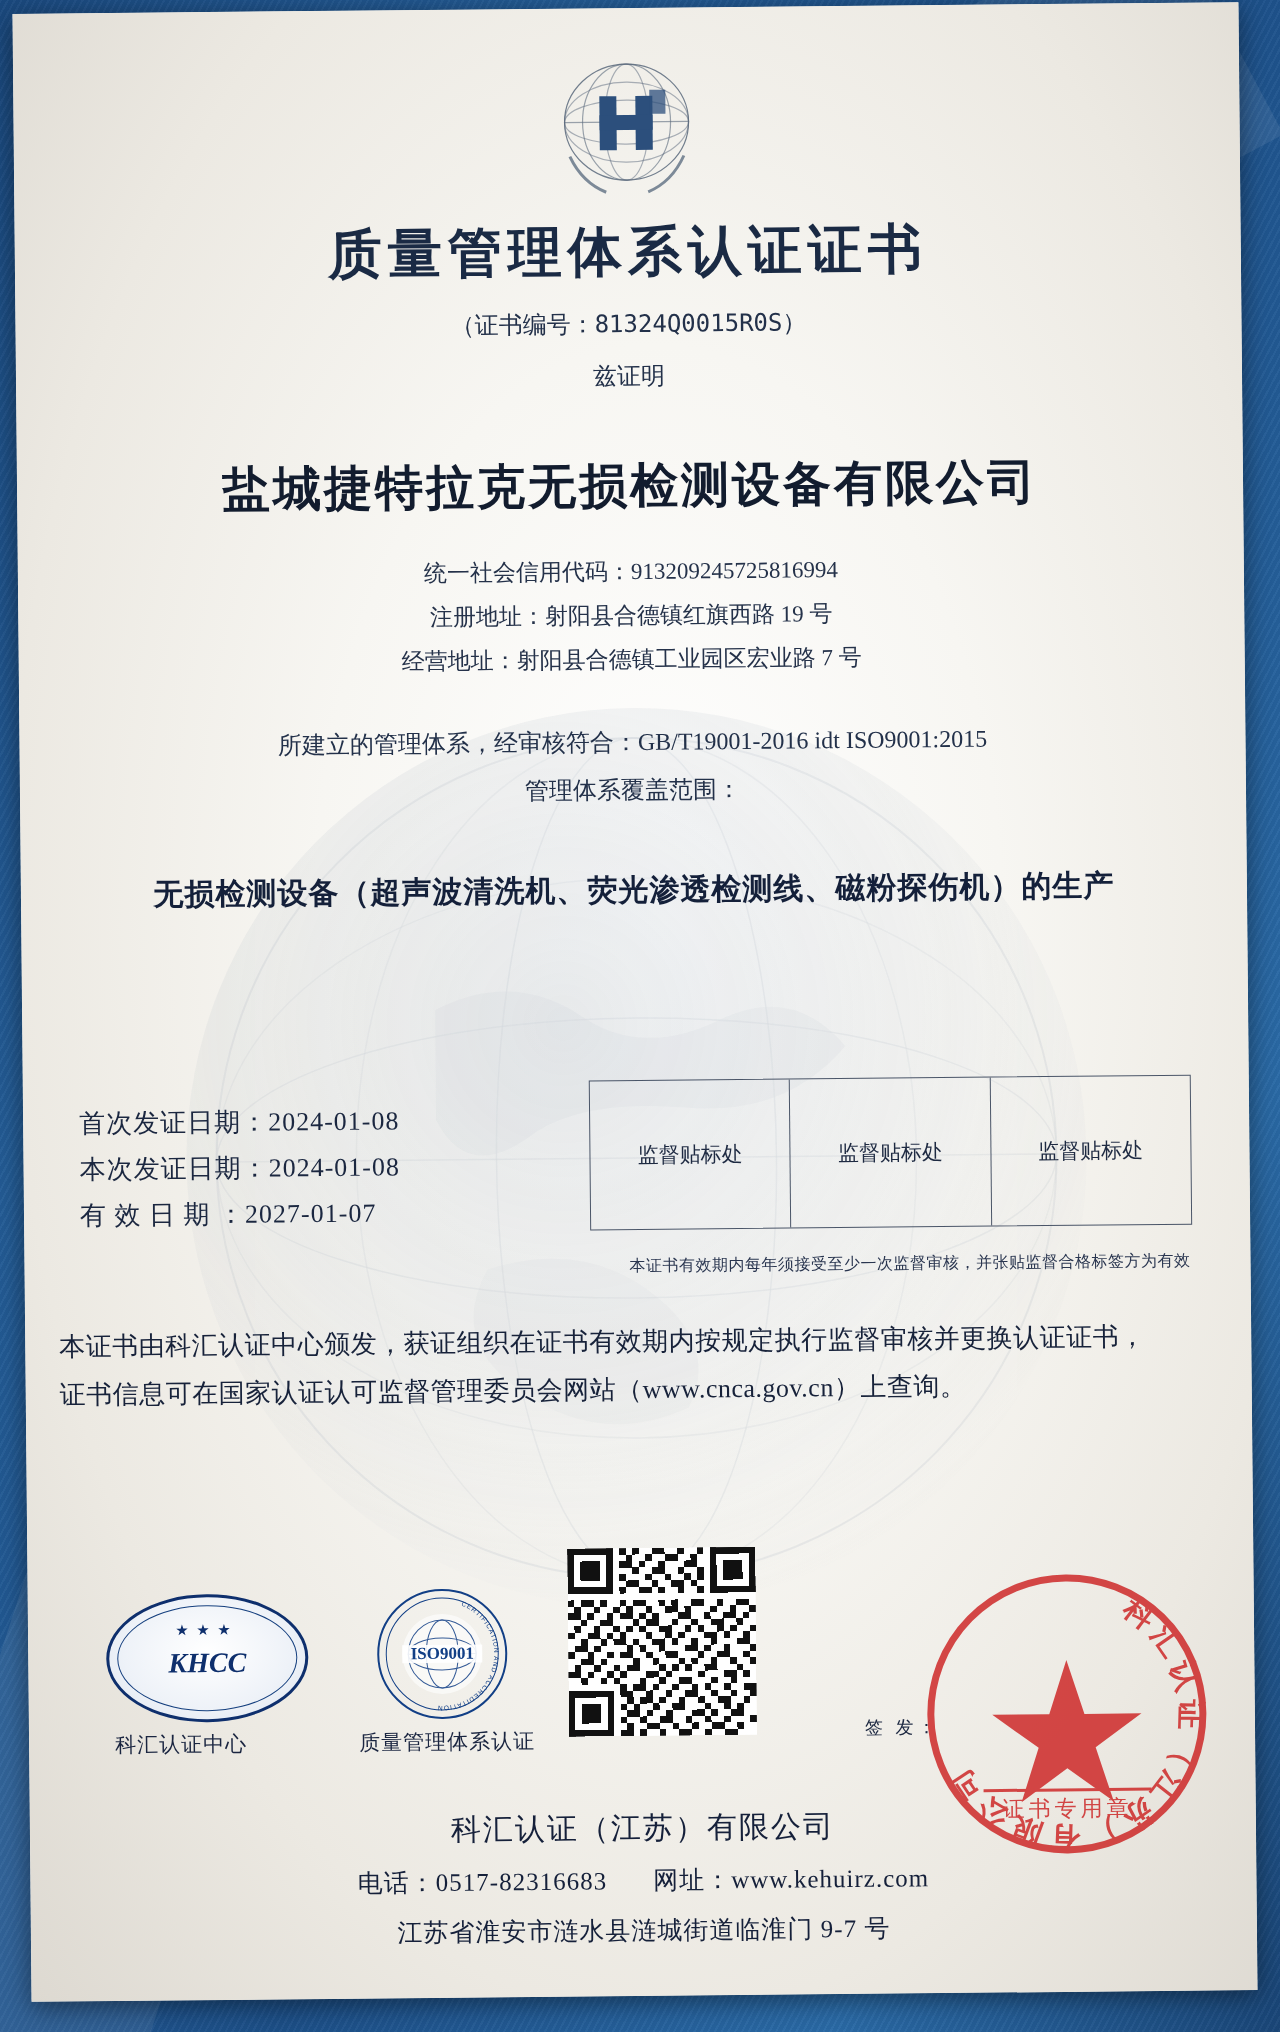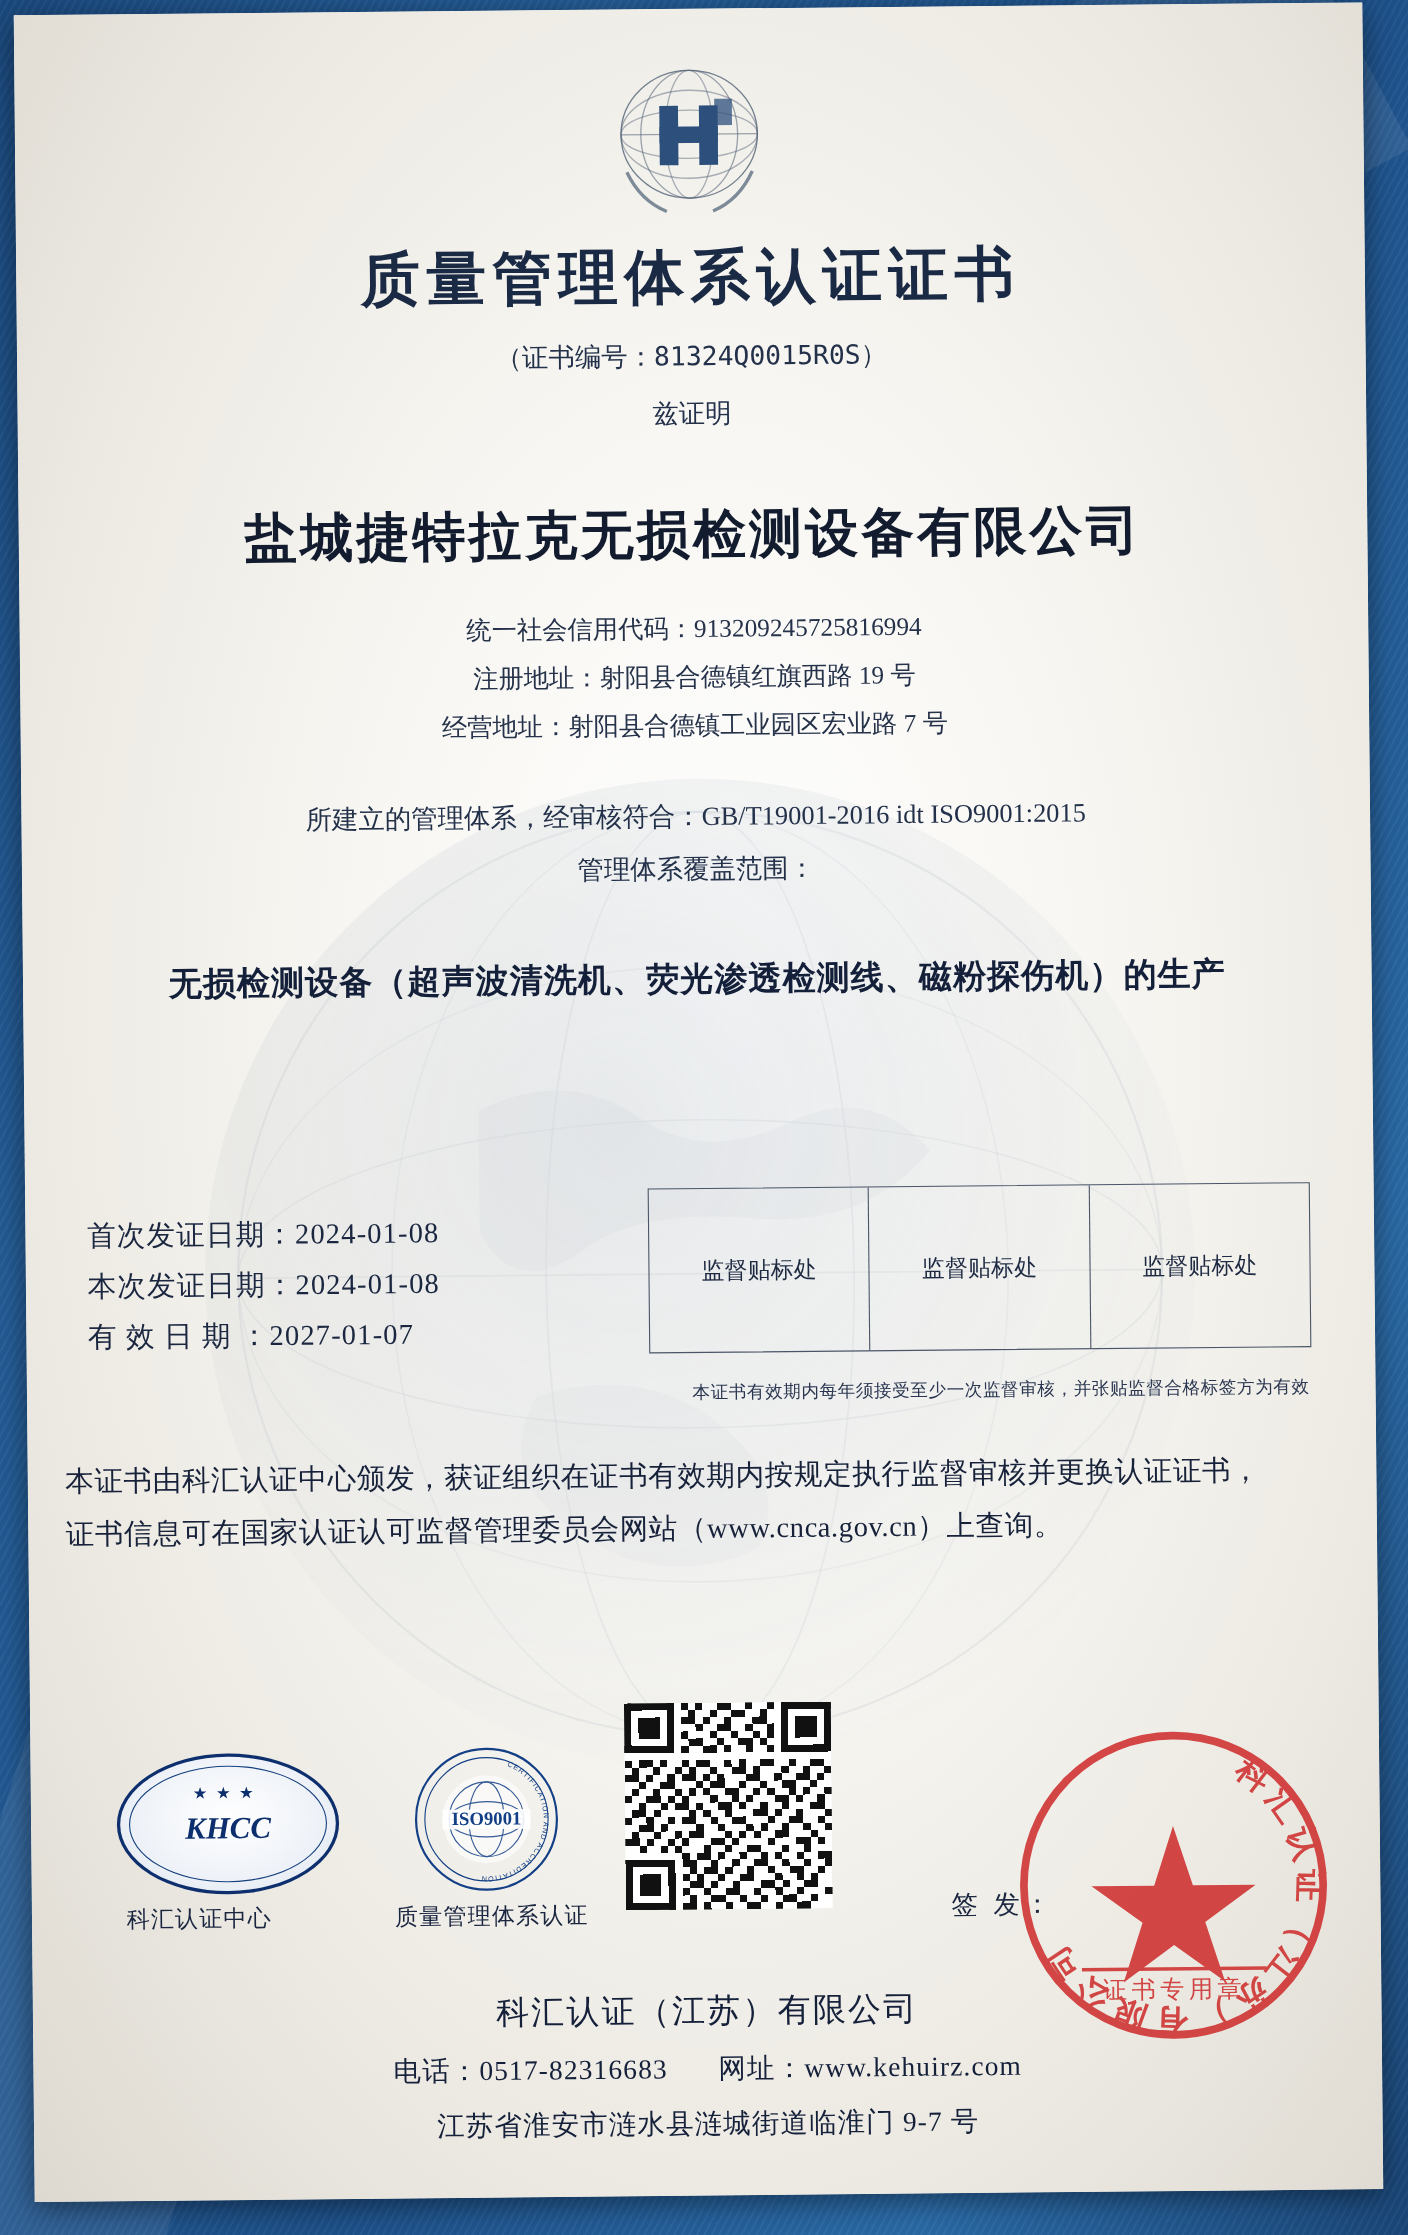--- a/index.html
+++ b/index.html
@@ -287,21 +287,21 @@
     top: 1560px;
     width: 300px;
     height: 300px;
     pointer-events: none;
   }
 
   .sign-label {
     position: absolute;
     left: 836px;
     top: 1710px;
-    font-size: 24px;
+    font-size: 18px;
     color: #1b2740;
     letter-spacing: 4px;
   }
 
   .footer-org {
     position: absolute;
     top: 1800px;
     width: 100%;
     text-align: center;
     font-size: 30px;

